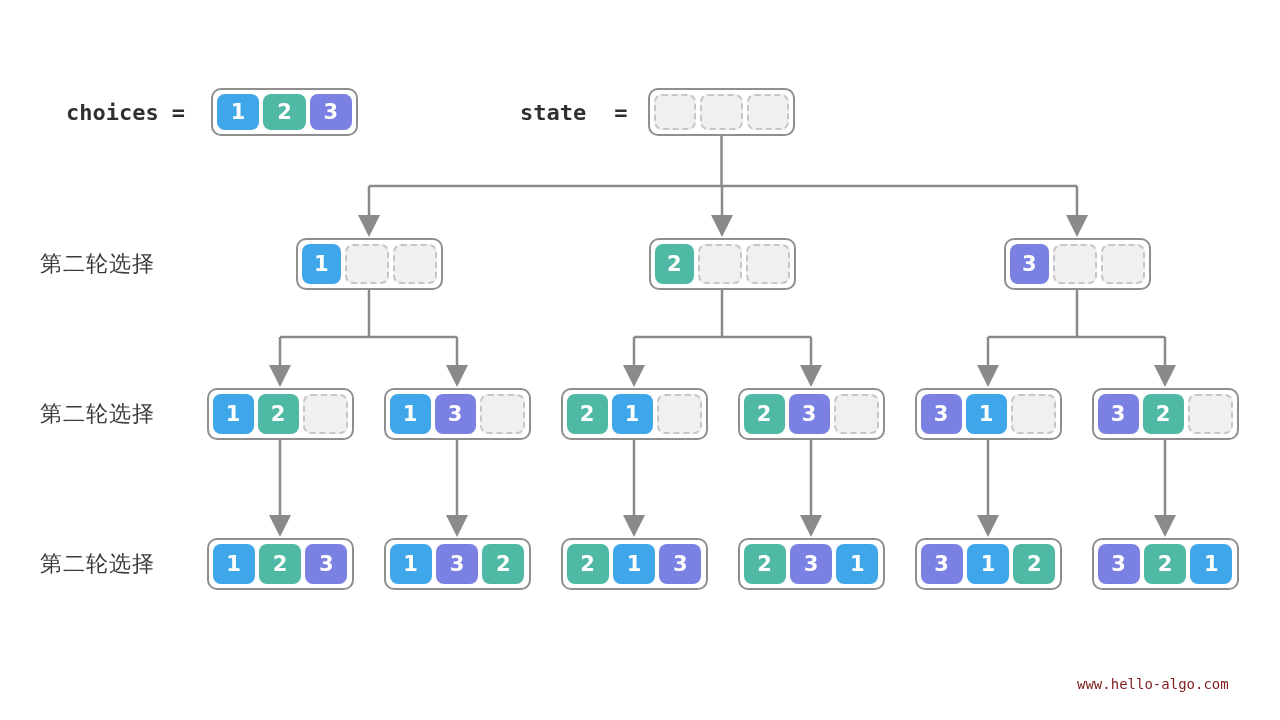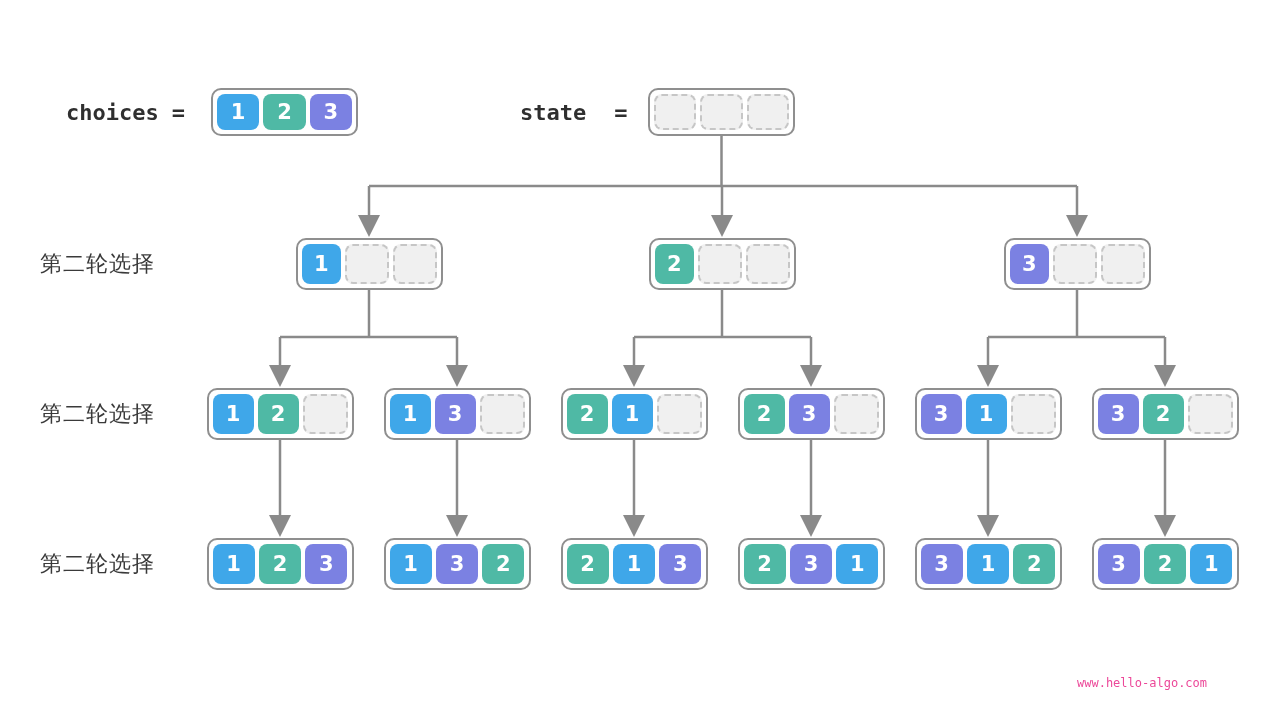--- a/index.html
+++ b/index.html
@@ -57,22 +57,22 @@
     color: #ffffff;
   }
   .cell.empty {
     background: #f0f0f0;
     border: 2px dashed #c6c6c6;
   }
   .watermark {
     position: absolute;
     left: 1077px; top: 676px;
     font-family: "DejaVu Sans Mono", "Liberation Mono", monospace;
-    font-size: 12px;
-    color: #ec4899;
+    font-size: 14px;
+    color: #7f1d1d;
   }
 </style>
 </head>
 <body>
 
 <div class="canvas">
 
   <svg id="arrows" viewBox="0 0 1280 720" xmlns="http://www.w3.org/2000/svg">
     <defs>
       <marker id="ah" markerWidth="10" markerHeight="10" refX="7" refY="4.5" orient="auto">

